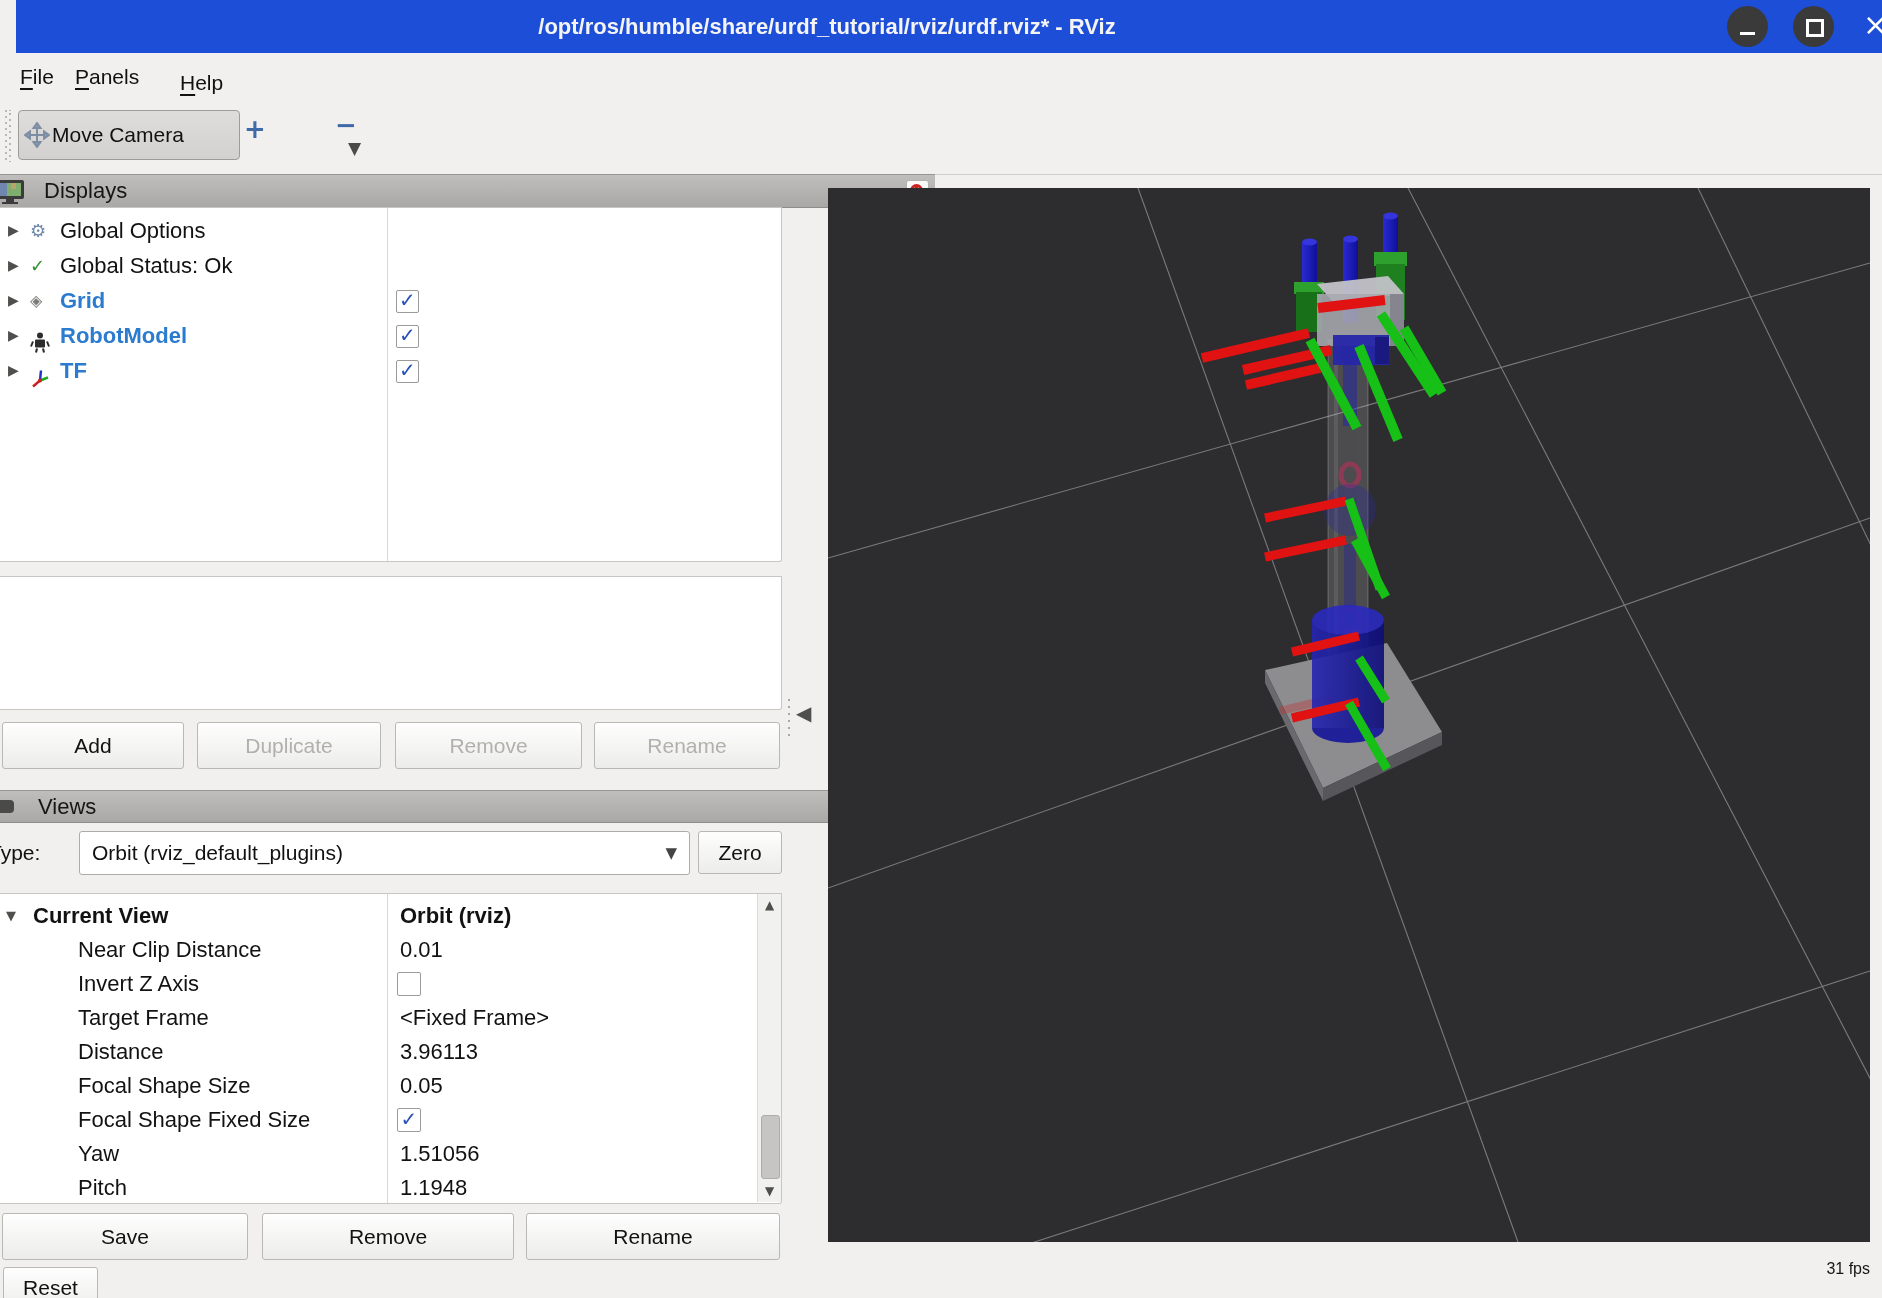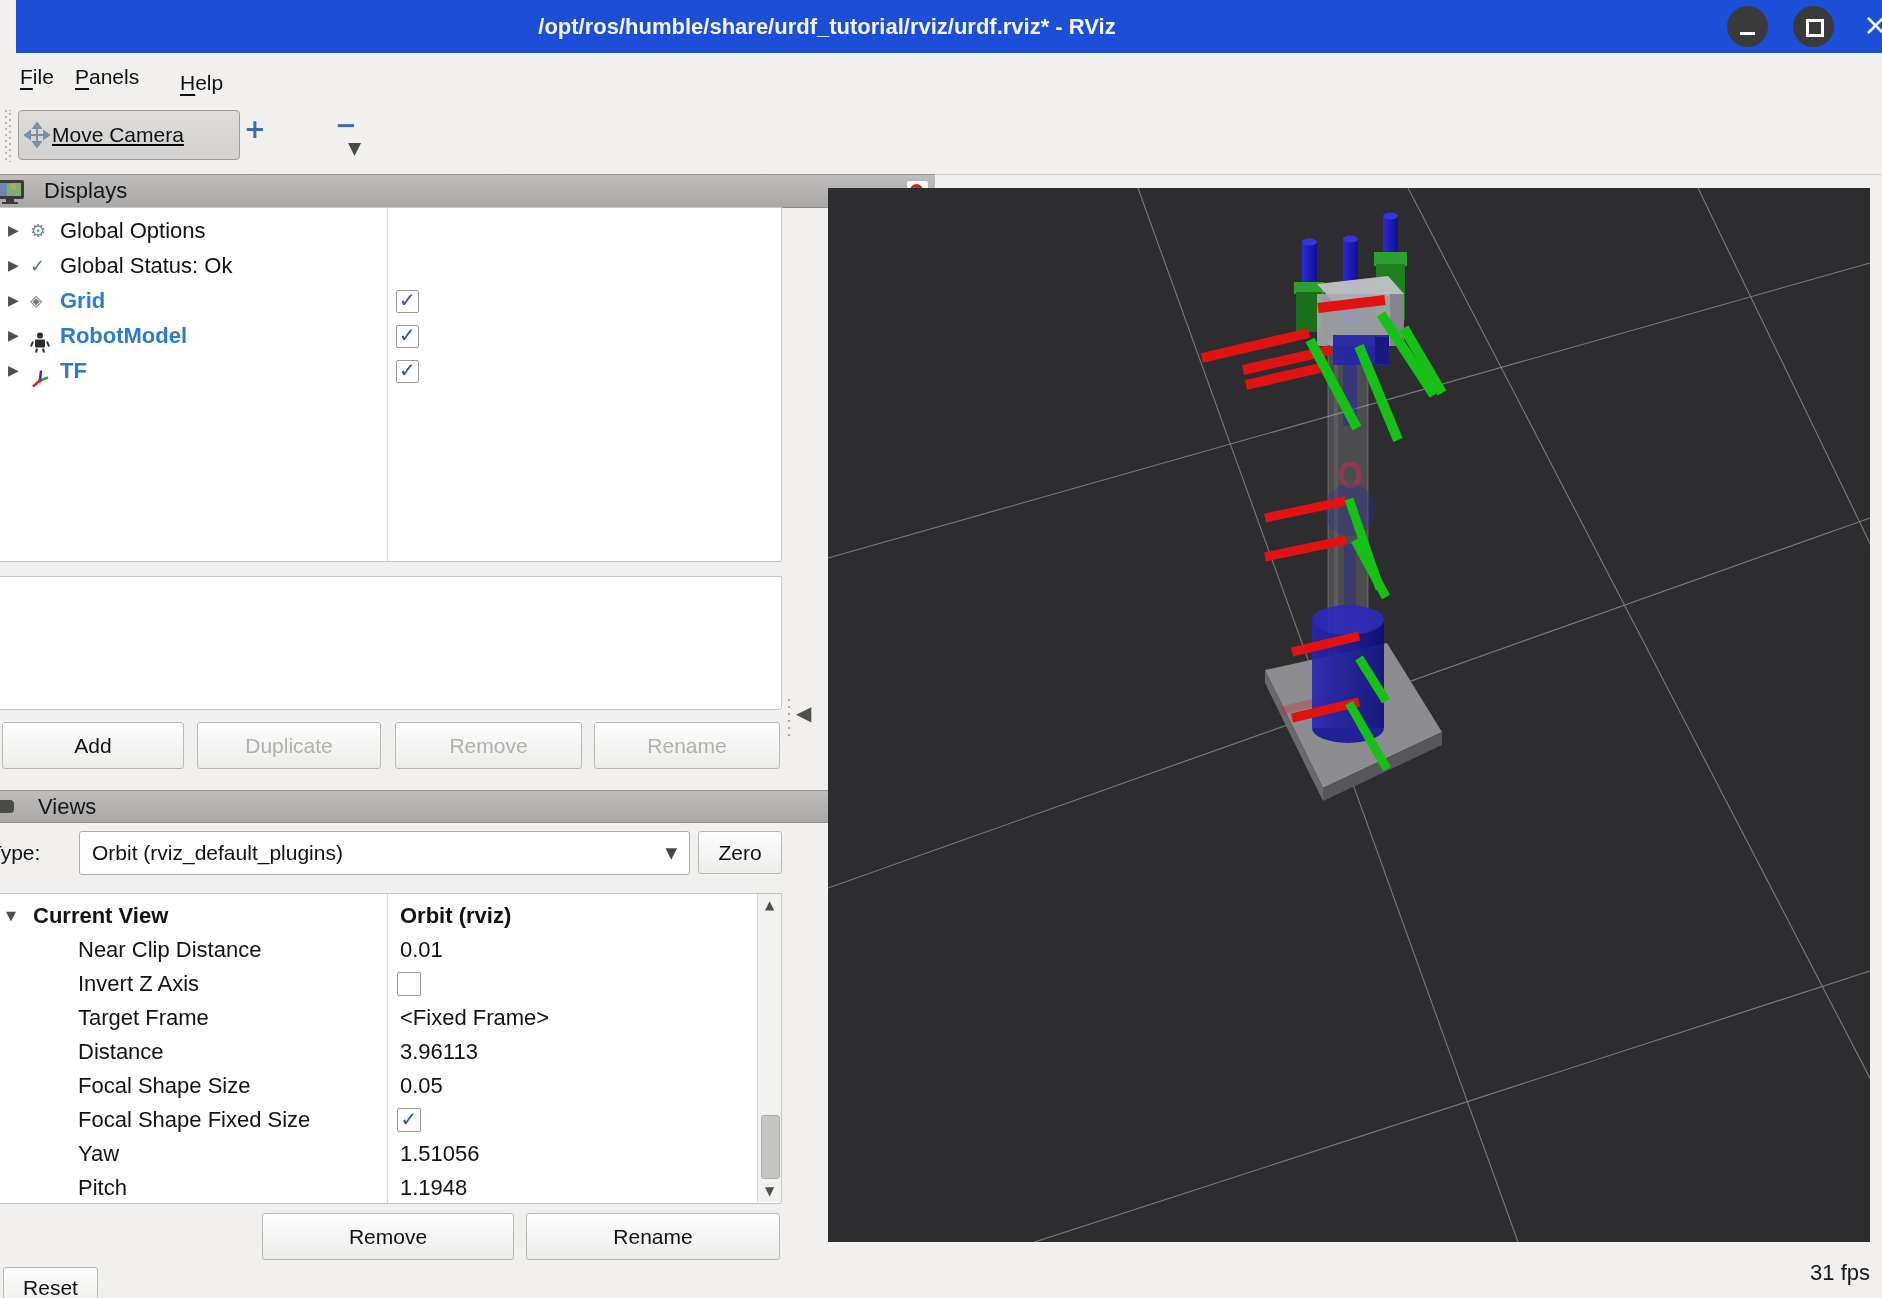--- a/index.html
+++ b/index.html
@@ -24,21 +24,21 @@
   .menu-item .mn{text-decoration:underline;text-underline-offset:4px;}
 
   
   .toolbar{left:0;top:100px;width:1882px;height:74px;background:#f1f0ee;border-bottom:1px solid #cfcecb;}
   .tool-handle{position:absolute;left:5px;top:10px;width:6px;height:52px;
      background-image:repeating-linear-gradient(#b9b8b5 0 2px,transparent 2px 6px),
                       repeating-linear-gradient(#b9b8b5 0 2px,transparent 2px 6px);
      background-size:2px 100%,2px 100%;background-position:0 0,4px 3px;background-repeat:repeat-y;}
   .tool-btn{position:absolute;left:18px;top:10px;width:220px;height:48px;
      background:linear-gradient(#dedddb,#d2d1cf);border:1px solid #9d9c99;border-radius:4px;
-     display:flex;align-items:center;text-decoration:underline;}
+     display:flex;align-items:center;}
   .tool-btn .lbl{font-size:21px;color:#111;}
   .tb-glyph{position:absolute;font-weight:bold;color:#3e6aa8;font-size:26px;
      font-family:"DejaVu Sans",sans-serif;}
   .tb-over{position:absolute;color:#4a4a48;font-size:17px;font-family:"DejaVu Sans",sans-serif;}
 
   
   .phdr{width:935px;height:32px;background:linear-gradient(#bfbebc,#a9a8a6);
      border-top:1px solid #979694;border-bottom:1px solid #8e8d8b;overflow:hidden;}
   .phdr .ptitle{position:absolute;left:44px;top:0;height:32px;line-height:32px;font-size:22px;color:#161616;}
   .pclose{position:absolute;right:6px;top:5px;width:21px;height:21px;background:#fafafa;
@@ -93,21 +93,21 @@
   .sarr{position:absolute;left:0;width:23px;height:22px;color:#4f4f4d;font-size:12px;line-height:22px;
      text-align:center;font-family:"DejaVu Sans",sans-serif;}
   .sthumb{position:absolute;left:3px;width:17px;background:#c6c5c3;border:1px solid #aeadab;border-radius:3px;}
 
   
   .sp-dots{position:absolute;left:788px;top:699px;width:2px;height:40px;
      background-image:repeating-linear-gradient(#a9a8a5 0 2px,transparent 2px 7px);}
   .sp-arrow{position:absolute;left:796px;top:701px;font-size:20px;color:#4f4f4d;font-family:"DejaVu Sans",sans-serif;}
 
   
-  .fps{position:absolute;right:12px;top:1260px;font-size:22px;color:#161616;}
+  .fps{position:absolute;right:12px;top:1260px;font-size:16px;color:#161616;}
 
   
   .vp{left:828px;top:188px;width:1042px;height:1054px;background:#2d2d2f;}
 </style>
 </head>
 <body>
 
 <div id="win">
 
   <div class="abs titlebar">
@@ -288,20 +288,21 @@
       <span class="pval">1.1948</span>
     </div>
   </div>
 
   <div class="sbar">
     <span class="sarr" style="top:0;">▲</span>
     <span class="sarr" style="bottom:0;">▼</span>
     <div class="sthumb" style="top:221px;height:62px;"></div>
   </div>
 
+  <div class="btn" style="left:2px;top:1213px;width:244px;">Save</div>
   <div class="btn" style="left:262px;top:1213px;width:250px;">Remove</div>
   <div class="btn" style="left:526px;top:1213px;width:252px;">Rename</div>
 
   <div class="sp-dots"></div>
   <span class="sp-arrow">◀</span>
 
   <div class="abs vp">
     <svg width="1042" height="1054" viewBox="0 0 1042 1054">
       <defs>
         <linearGradient id="antBlue" x1="0" y1="0" x2="1" y2="0">

